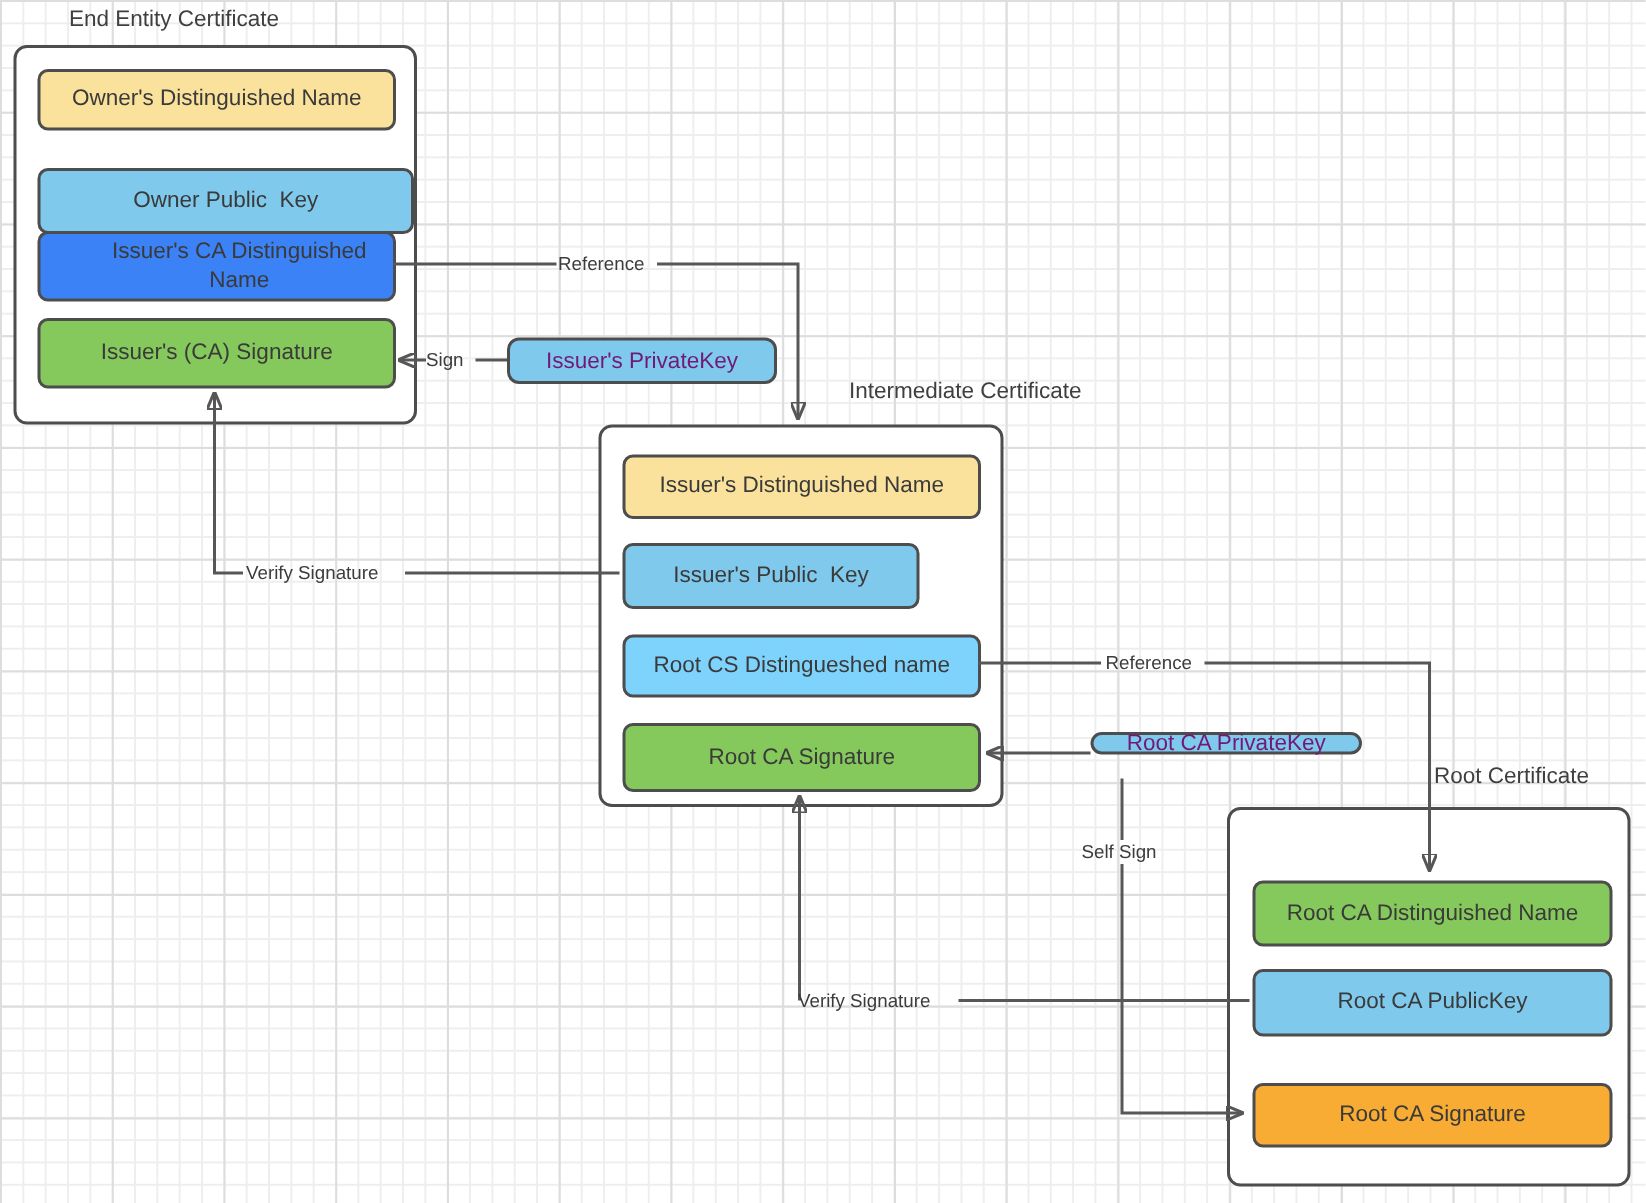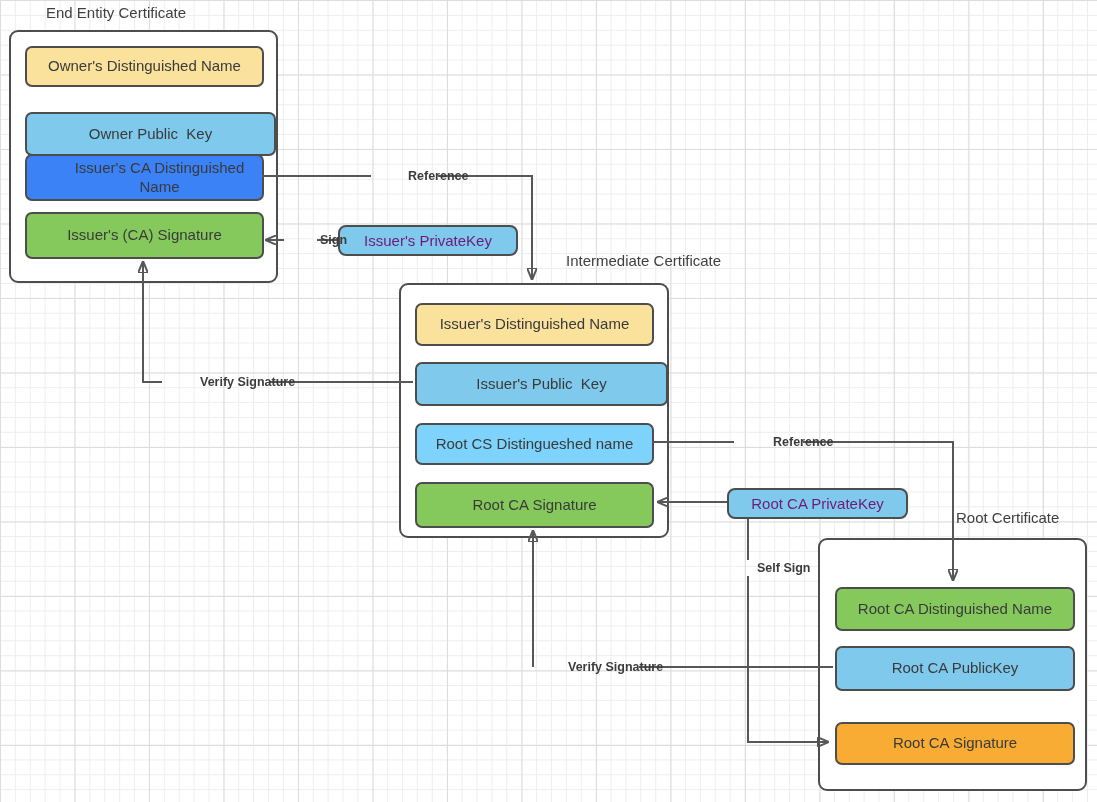--- a/index.html
+++ b/index.html
@@ -56,25 +56,24 @@
     align-items: center;
     justify-content: center;
     text-align: center;
     font-size: 15px;
     color: #701a75;
     white-space: nowrap;
   }
   .edge-label {
     position: absolute;
     font-size: 12.5px;
-    font-weight: bold;
+    font-weight: normal;
     color: #3c3c3c;
     white-space: nowrap;
     line-height: 14px;
-    padding-left: 36px;
   }
   .connectors {
     position: absolute;
     left: 0; top: 0;
     pointer-events: none;
   }
   .connectors path {
     stroke: #575757;
     stroke-width: 2;
     fill: none;
@@ -91,36 +90,36 @@
     <div class="field" style="left: 14px; top: 14px; width: 239px; height: 41px; background-color: rgb(250, 226, 156);">Owner's Distinguished Name</div>
     <div class="field" style="left: 14px; top: 80px; width: 251px; height: 44px; background-color: rgb(127, 201, 236);">Owner Public  Key</div>
     <div class="field" style="left: 14px; top: 122px; width: 239px; height: 47px; background-color: #3b82f6; padding-left: 36px;">Issuer's CA Distinguished Name</div>
     <div class="field" style="left: 14px; top: 180px; width: 239px; height: 47px; background-color: rgb(133, 201, 92);">Issuer's (CA) Signature</div>
   </div>
 
   <div class="group-title" style="left:566px; top:252px;">Intermediate Certificate</div>
 
   <div class="group" style="left:399px; top:283px; width:270px; height:255px;">
     <div class="field" style="left: 14px; top: 18px; width: 239px; height: 43px; background-color: rgb(250, 226, 156);">Issuer's Distinguished Name</div>
-    <div class="field" style="left: 14px; top: 77px; width: 253px; height: 44px; background-color: rgb(127, 201, 236);">Issuer's Public  Key</div>
+    <div class="field" style="left: 14px; top: 77px; width: 198px; height: 44px; background-color: rgb(127, 201, 236);">Issuer's Public  Key</div>
     <div class="field" style="left: 14px; top: 138px; width: 239px; height: 42px; background-color: #7dd3fc;">Root CS Distingueshed name</div>
     <div class="field" style="left: 14px; top: 197px; width: 239px; height: 46px; background-color: rgb(133, 201, 92);">Root CA Signature</div>
   </div>
 
   <div class="group-title" style="left:956px; top:509px;">Root Certificate</div>
 
   <div class="group" style="left:818px; top:538px; width:269px; height:253px;">
     <div class="field" style="left: 15px; top: 47px; width: 240px; height: 44px; background-color: rgb(133, 201, 92);">Root CA Distinguished Name</div>
     <div class="field" style="left: 15px; top: 106px; width: 240px; height: 45px; background-color: rgb(127, 201, 236);">Root CA PublicKey</div>
     <div class="field" style="left: 15px; top: 182px; width: 240px; height: 43px; background-color: rgb(248, 172, 51);">Root CA Signature</div>
   </div>
 
   <div class="keynode" style="left: 338px; top: 225px; width: 180px; height: 31px; background-color: rgb(127, 201, 236);">Issuer's PrivateKey</div>
 
-  <div class="keynode" style="left: 727px; top: 488px; width: 181px; height: 31px; background-color: rgb(127, 201, 236);">Root CA PrivateKey</div>
+  <div class="keynode" style="left: 727px; top: 488px; width: 181px; height: 15px; background-color: rgb(127, 201, 236);">Root CA PrivateKey</div>
 
   <svg class="connectors" width="1097" height="802" viewBox="0 0 1097 802">
     <defs>
       <marker id="arrow" markerUnits="userSpaceOnUse" markerWidth="12" markerHeight="10" refX="10" refY="5" orient="auto">
         <path d="M0 0 L12 5 L0 10 Z" fill="#575757" stroke="none"></path>
       </marker>
     </defs>
 
     <path d="M262 176 H371"></path>
     <path d="M438 176 H532 V278" marker-end="url(#arrow)"></path>

